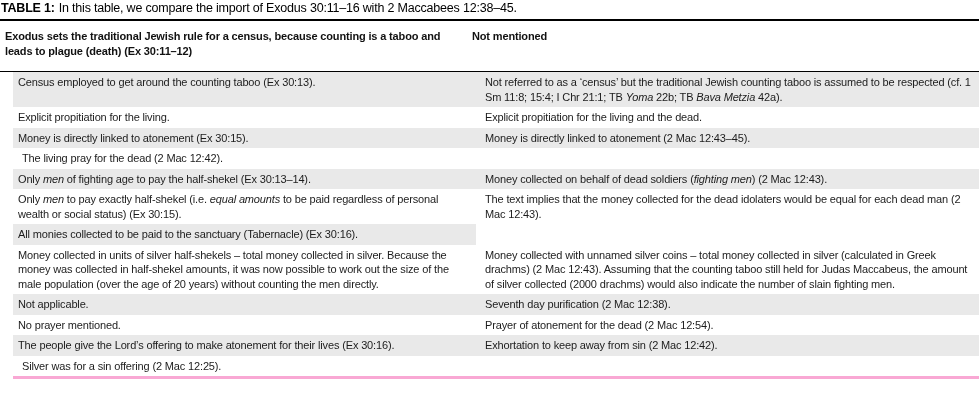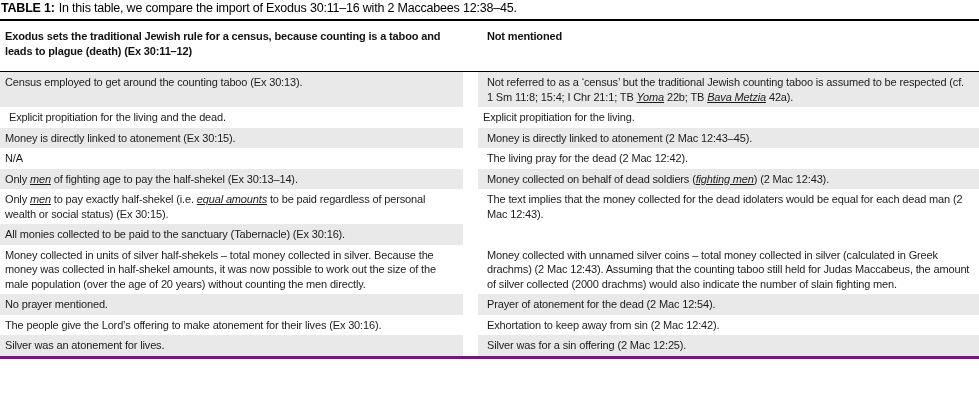--- a/index.html
+++ b/index.html
@@ -16,37 +16,36 @@
     line-height: 15px;
     letter-spacing: -0.2px;
     padding: 1px 2px 3px 1px;
     border-bottom: 2.5px solid #000;
     color: #000;
   }
   .caption .label { font-weight: bold; margin-right: 4px; }
   .row {
     display: grid;
     grid-template-columns: 463px 1fr;
-    column-gap: 15px;
   }
   .cell {
     font-size: 11px;
     line-height: 14.5px;
     letter-spacing: -0.15px;
   }
   .cell.left  { padding: 3px 6px 3px 5px; }
   .cell.right { padding: 3px 8px 3px 9px; }
   .thead {
     padding: 5px 0 10px 0;
     border-bottom: 1.5px solid #000;
   }
   .thead .cell { font-weight: bold; color: #111; }
-  .tbody { border-bottom: 3px solid #701a75; }
+  .tbody { border-bottom: 3px solid #f9a8d4; margin-left: 13px; }
   .tbody .row:nth-child(odd) .cell { background: #e9e9e9; }
-  .cell i { font-style: italic; text-decoration: underline; }
+  .cell i { font-style: italic; }
 </style>
 </head>
 <body>
 
 <div class="figure">
 
   <div class="caption">
     <span class="label">TABLE 1:</span><span>In this table, we compare the import of Exodus 30:11–16 with 2 Maccabees 12:38–45.</span>
   </div>
 
@@ -55,31 +54,30 @@
     <div class="cell right">Not mentioned</div>
   </div>
 
   <div class="tbody">
     <div class="row">
       <div class="cell left">Census employed to get around the counting taboo (Ex 30:13).</div>
       <div class="cell right">Not referred to as a ‘census’ but the traditional Jewish counting taboo is assumed to be respected (cf. 1 Sm 11:8; 15:4; I Chr 21:1; TB <i>Yoma</i> 22b; TB <i>Bava Metzia</i> 42a).</div>
     </div>
 
     <div class="row">
+      <div class="cell left">Explicit propitiation for the living.</div>
       <div class="cell right">Explicit propitiation for the living and the dead.</div>
-      <div class="cell left">Explicit propitiation for the living.</div>
     </div>
 
     <div class="row">
       <div class="cell left">Money is directly linked to atonement (Ex 30:15).</div>
       <div class="cell right">Money is directly linked to atonement (2 Mac 12:43–45).</div>
     </div>
 
     <div class="row">
-      <div class="cell left">N/A</div>
       <div class="cell right">The living pray for the dead (2 Mac 12:42).</div>
     </div>
 
     <div class="row">
       <div class="cell left">Only <i>men</i> of fighting age to pay the half-shekel (Ex 30:13–14).</div>
       <div class="cell right">Money collected on behalf of dead soldiers (<i>fighting men</i>) (2 Mac 12:43).</div>
     </div>
 
     <div class="row">
       <div class="cell left">Only <i>men</i> to pay exactly half-shekel (i.e. <i>equal amounts</i> to be paid regardless of personal wealth or social status) (Ex 30:15).</div>
@@ -89,30 +87,33 @@
 
     <div class="row">
       <div class="cell left">All monies collected to be paid to the sanctuary (Tabernacle) (Ex 30:16).</div>
     </div>
 
     <div class="row">
       <div class="cell left">Money collected in units of silver half-shekels – total money collected in silver. Because the money was collected in half-shekel amounts, it was now possible to work out the size of the male population (over the age of 20 years) without counting the men directly.</div>
       <div class="cell right">Money collected with unnamed silver coins – total money collected in silver (calculated in Greek drachms) (2 Mac 12:43). Assuming that the counting taboo still held for Judas Maccabeus, the amount of silver collected (2000 drachms) would also indicate the number of slain fighting men.</div>
     </div>
 
+    <div class="row">
+      <div class="cell left">Not applicable.</div>
+      <div class="cell right">Seventh day purification (2 Mac 12:38).</div>
+    </div>
 
     <div class="row">
       <div class="cell left">No prayer mentioned.</div>
       <div class="cell right">Prayer of atonement for the dead (2 Mac 12:54).</div>
     </div>
 
     <div class="row">
       <div class="cell left">The people give the Lord’s offering to make atonement for their lives (Ex 30:16).</div>
       <div class="cell right">Exhortation to keep away from sin (2 Mac 12:42).</div>
     </div>
 
     <div class="row">
-      <div class="cell left">Silver was an atonement for lives.</div>
       <div class="cell right">Silver was for a sin offering (2 Mac 12:25).</div>
     </div>
   </div>
 
 </div>
 
 </body></html>

